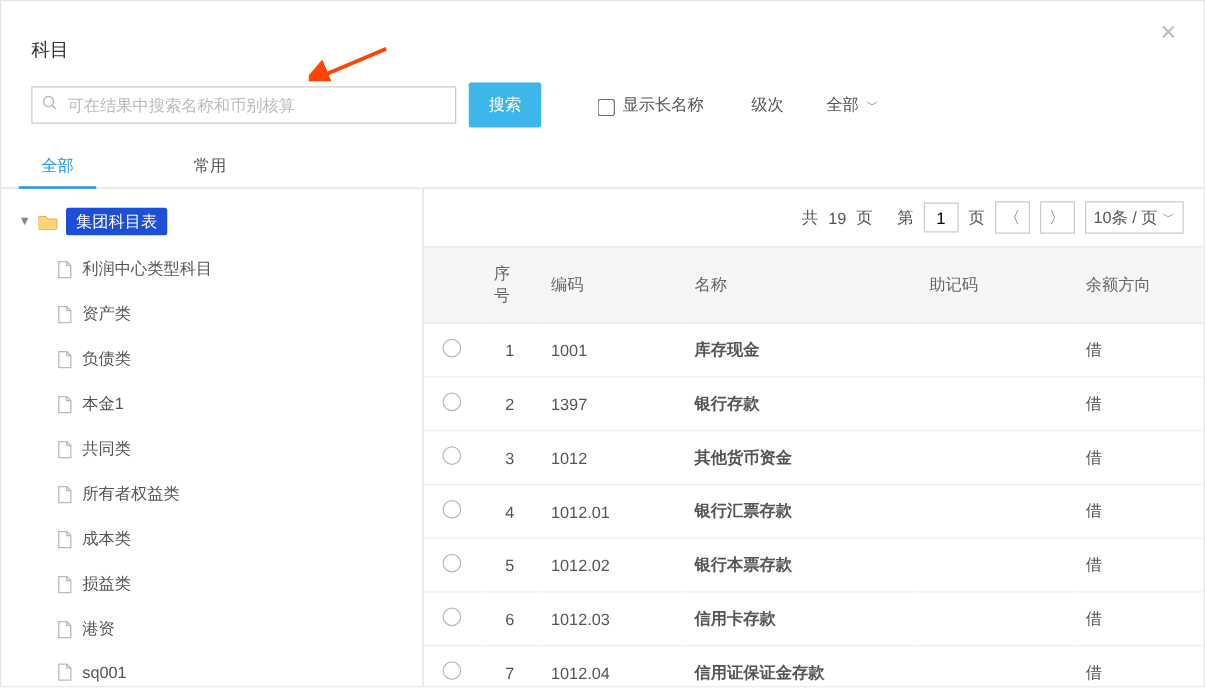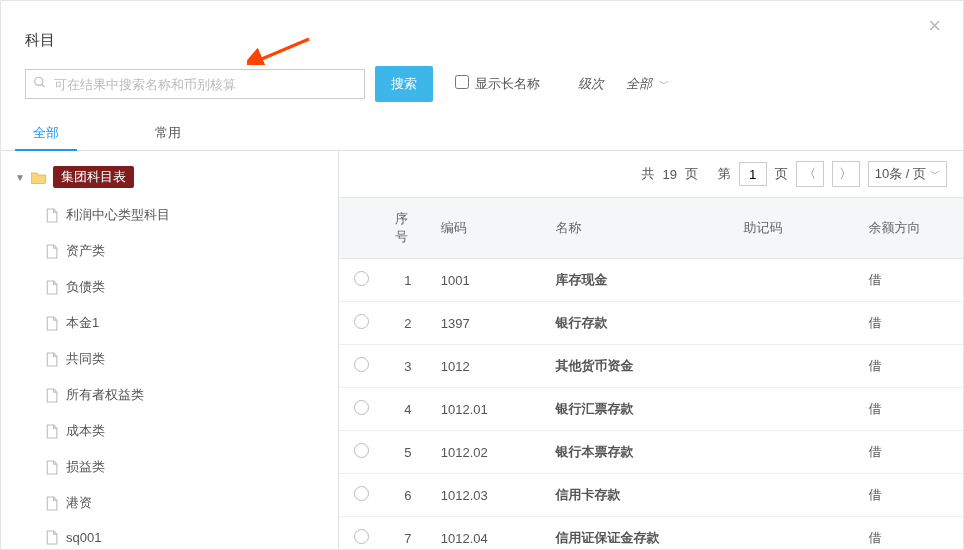--- a/index.html
+++ b/index.html
@@ -7,35 +7,35 @@
   .modal { width: 964px; height: 550px; position: relative; border: 1px solid #e5e5e5; overflow: hidden; }
   .header { padding: 18px 24px 12px 24px; }
   .title { font-size: 15px; color: #333; margin-top: 12px; }
   .close { position: absolute; top: 14px; right: 22px; font-size: 22px; color: #bbb; cursor: pointer; line-height: 1; }
   .search-row { display: flex; align-items: center; gap: 10px; padding: 4px 12px 14px 24px; }
   .search-wrap { position: relative; width: 340px; }
   .search-icon { position: absolute; left: 8px; top: 50%; transform: translateY(-50%); color: #bbb; }
   .search-input { width: 100%; height: 30px; padding: 0 8px 0 28px; border: 1px solid #ccc; font-size: 13px; color: #555; }
   .search-input::placeholder { color: #bbb; }
   .btn-search { height: 36px; padding: 0 16px; background: #3db7ea; border: none; color: #fff; font-size: 13px; cursor: pointer; border-radius: 2px; }
-  .chk-row { display: flex; align-items: flex-start; margin-left: 12px; gap: 6px; color: #555; }
+  .chk-row { display: flex; align-items: flex-end; margin-left: 35px; gap: 6px; color: #555; }
   .chk-row input { width: 14px; height: 14px; }
-  .level-row { display: flex; align-items: center; gap: 22px; margin-left: 28px; color: #555; font-style: italic; }
+  .level-row { display: flex; align-items: center; gap: 34px; margin-left: 28px; color: #555; }
   .level-sel { display: flex; align-items: center; gap: 6px; color: #555; cursor: pointer; }
   .chev { font-size: 10px; color: #888; }
   .tabs { display: flex; border-bottom: 1px solid #e0e0e0; padding: 0 24px; gap: 80px; }
   .tab { padding: 8px 8px; cursor: pointer; color: #555; position: relative; }
   .tab.active { color: #2196f3; }
   .tab.active::after { content: ""; position: absolute; left: -10px; right: -10px; bottom: -1px; height: 2px; background: #2196f3; }
   .body { display: flex; height: calc(100% - 148px); }
   .tree-pane { width: 338px; border-right: 1px solid #e0e0e0; padding: 12px 10px; overflow-y: auto; position: relative; }
   .tree-root { display: flex; align-items: center; gap: 6px; padding: 3px 4px; cursor: pointer; }
   .caret { font-size: 10px; color: #888; cursor: pointer; }
   .folder-icon { color: #f5a623; display:inline-flex; }
-  .root-label { background: #7f1d1d; color: #fff; padding: 2px 8px; border-radius: 2px; font-size: 13px; }
+  .root-label { background: #1d4ed8; color: #fff; padding: 2px 8px; border-radius: 2px; font-size: 13px; }
   .tree-children { margin: 6px 0 0 30px; }
   .tree-item { display: flex; align-items: center; gap: 8px; padding: 9px 4px; cursor: pointer; color: #555; }
   .file-icon { color: #bbb; display:inline-flex; }
   .main-pane { flex: 1; display: flex; flex-direction: column; overflow:hidden; }
   .pager { display: flex; align-items: center; justify-content: flex-end; gap: 8px; padding: 10px 16px; color: #555; font-size:13px;}
   .pager input { width: 28px; height: 24px; text-align: center; border: 1px solid #ccc; }
   .pg-btn { width: 28px; height: 26px; border: 1px solid #ccc; background: #fff; display:flex; align-items:center; justify-content:center; cursor:pointer; color:#666;}
   .pg-sel { height:26px; border:1px solid #ccc; padding:0 6px; display:flex; align-items:center; gap:4px; cursor:pointer;}
   .table { width: 100%; border-collapse: collapse; }
   .table th { background: #f5f6f7; font-weight: normal; color: #666; text-align:left; padding: 12px 10px; border-bottom:1px solid #e5e5e5; border-top:1px solid #e5e5e5;}

